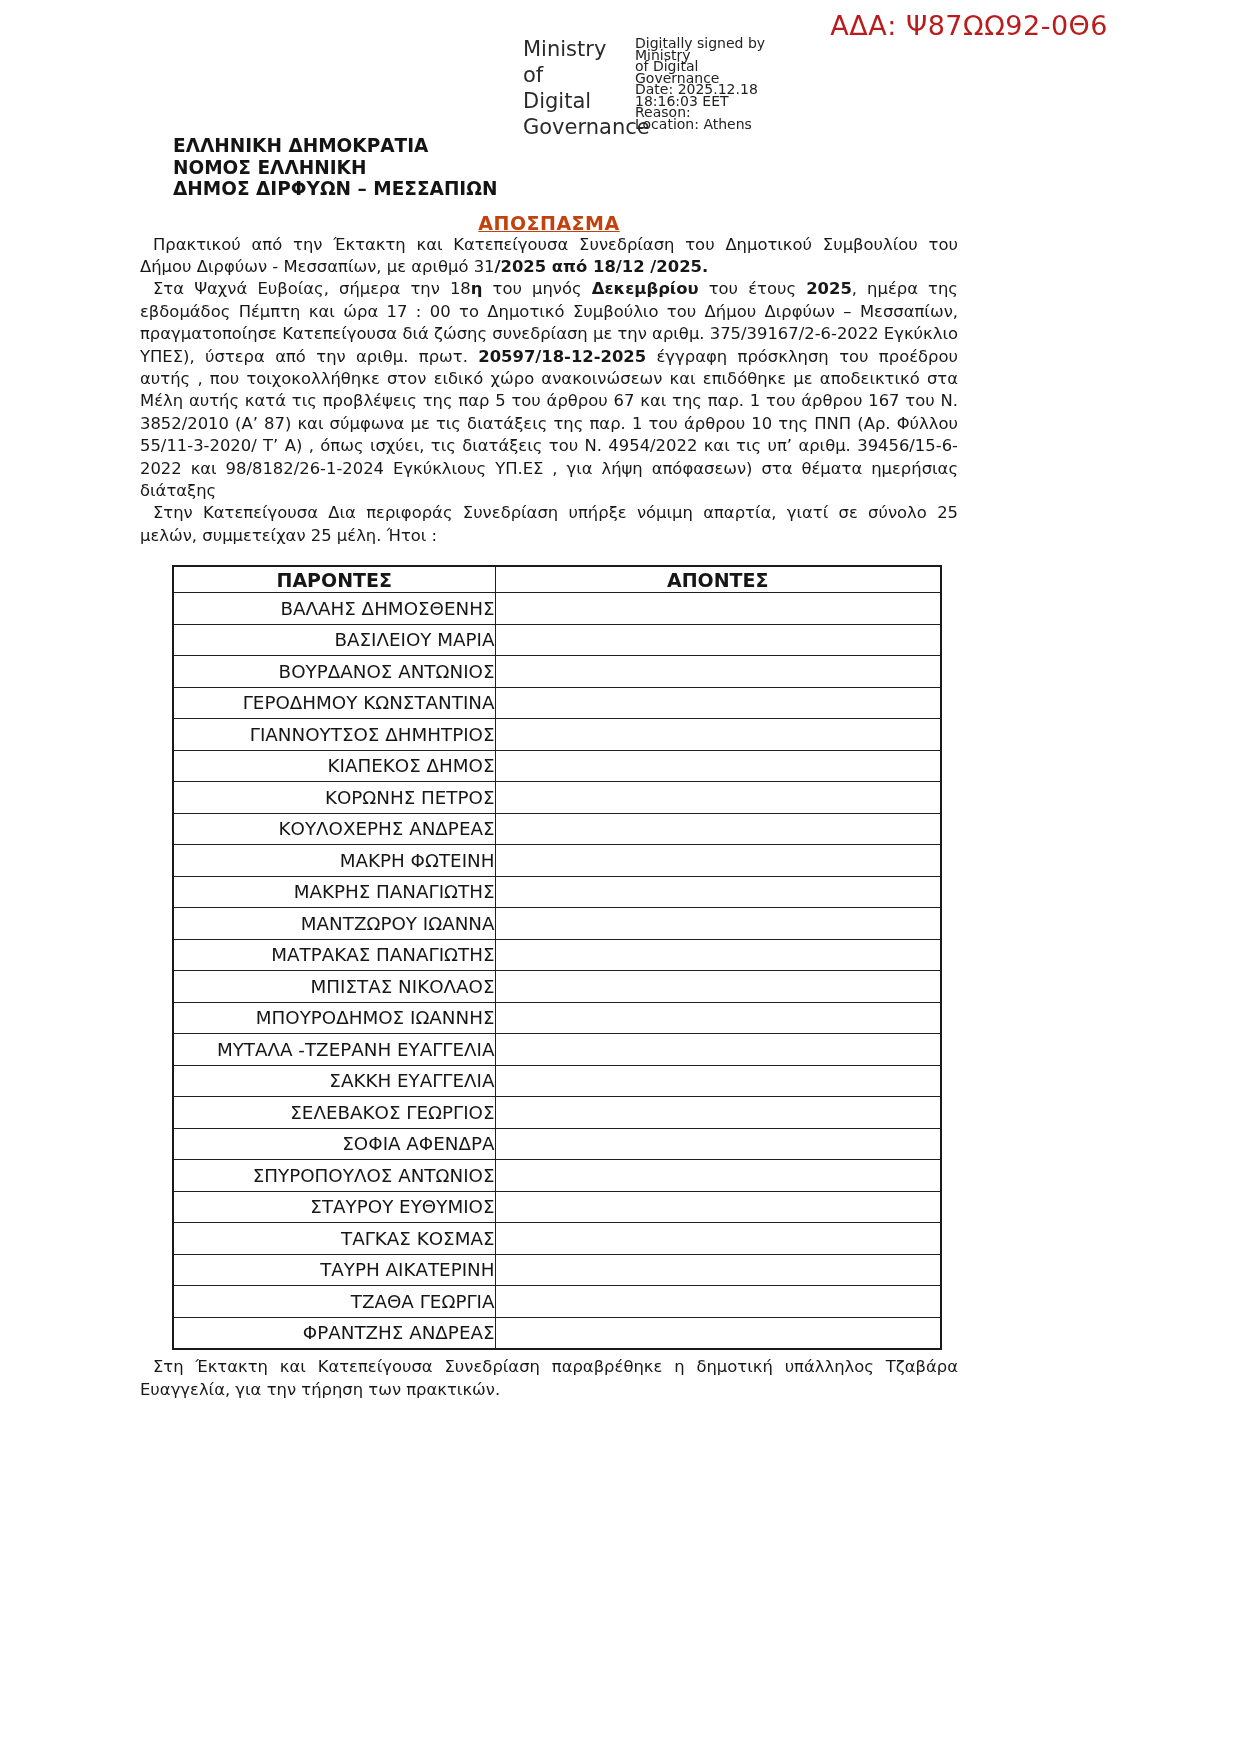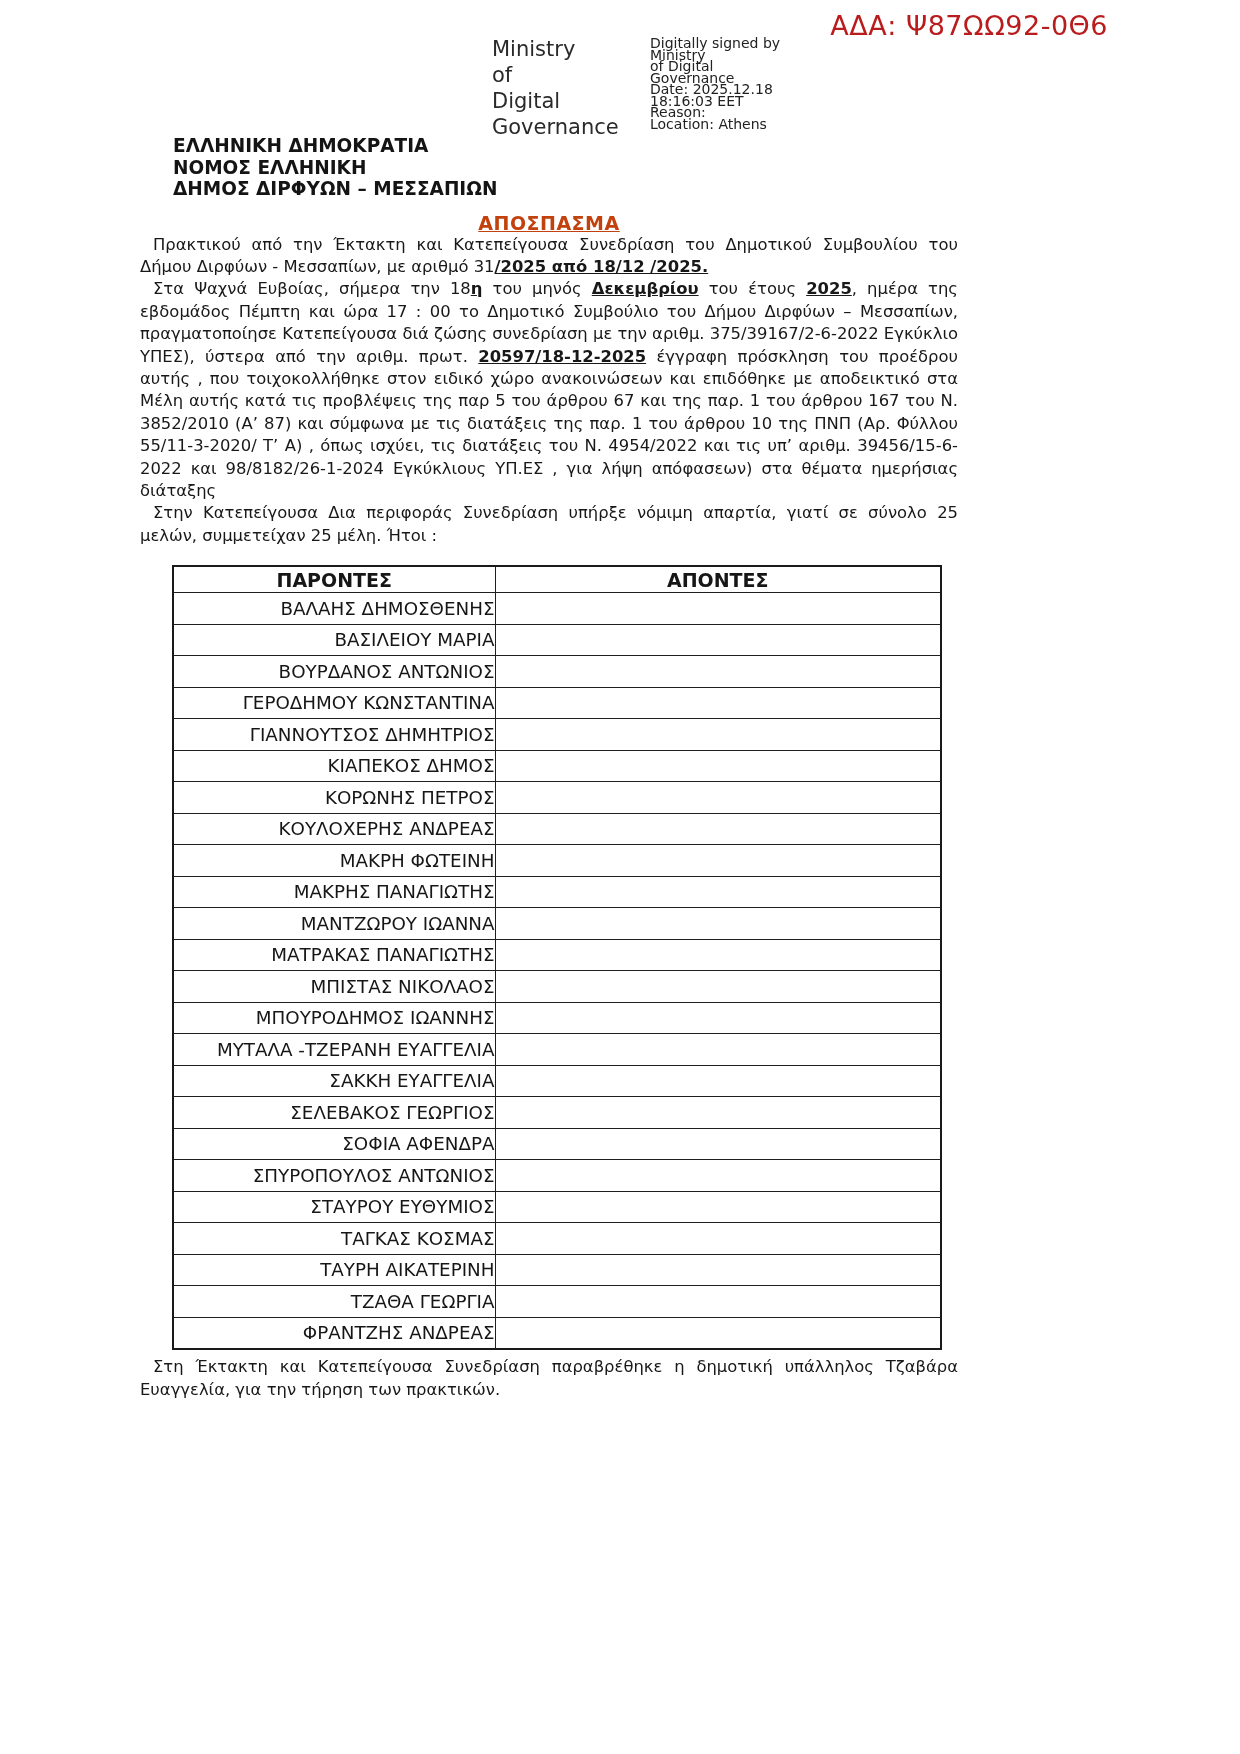--- a/index.html
+++ b/index.html
@@ -8,21 +8,21 @@
     background:#ffffff;
     color:#1b1b1b;
     font-family:"DejaVu Sans","Liberation Sans",sans-serif;
     position:relative;
     -webkit-font-smoothing:antialiased;
   }
   .ada{
     position:absolute;top:10px;right:132px;
     font-size:27px;letter-spacing:.5px;color:#b91c1c;
   }
-  .sig-block{position:absolute;top:36px;left:492px;display:flex;gap:46px;}
+  .sig-block{position:absolute;top:36px;left:523px;display:flex;}
   .sig-org{
     font-size:21px;line-height:26px;color:#2a2a2a;width:108px;
   }
   .sig-details{
     font-size:14px;line-height:11.5px;color:#222;margin-left:4px;padding-top:2px;
     width:150px;
   }
   .content{
     position:absolute;top:0;left:140px;width:818px;
   }
@@ -30,21 +30,21 @@
     margin-top:135px;margin-left:33px;
     font-weight:bold;font-size:18.5px;line-height:21.5px;color:#141414;
   }
   .doc-title{
     text-align:center;margin-top:12px;
     font-weight:bold;font-size:19px;text-decoration:underline;
     letter-spacing:.5px;color:#c2410c;
   }
   .bodytext{font-size:16.4px;line-height:22.4px;text-align:justify;color:#181818;}
   .bodytext p{margin:0;text-indent:13px;}
-  .b{font-weight:bold;text-decoration:underline;}
+  .b{font-weight:bold;}
   .roster{
     border-collapse:collapse;margin-left:32px;margin-top:18px;
     table-layout:fixed;width:768px;
     border:2px solid #1a1a1a;
   }
   .roster th,.roster td{
     border:1.6px solid #1f1f1f;
     font-size:18.3px;color:#161616;
     overflow:hidden;white-space:nowrap;
   }

